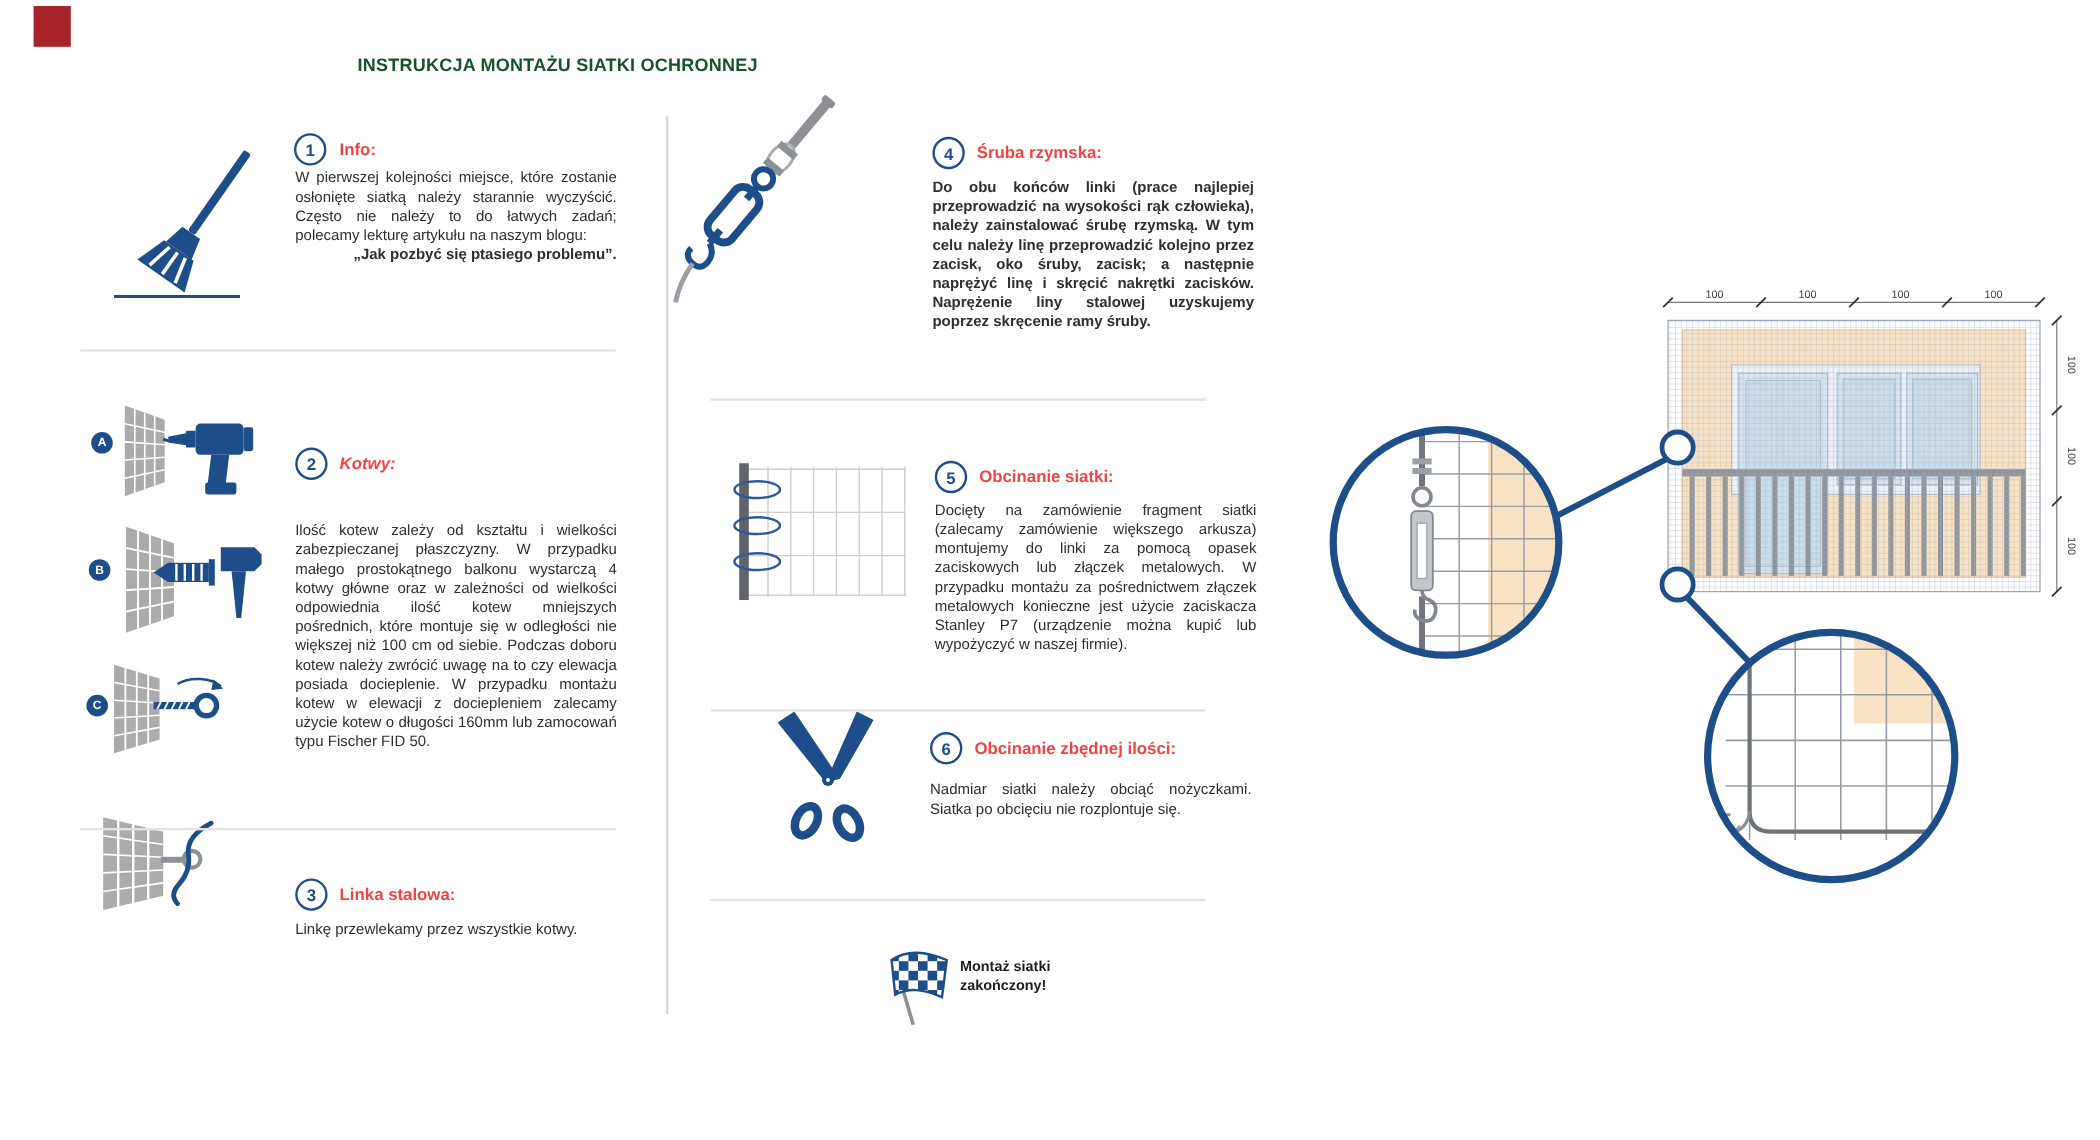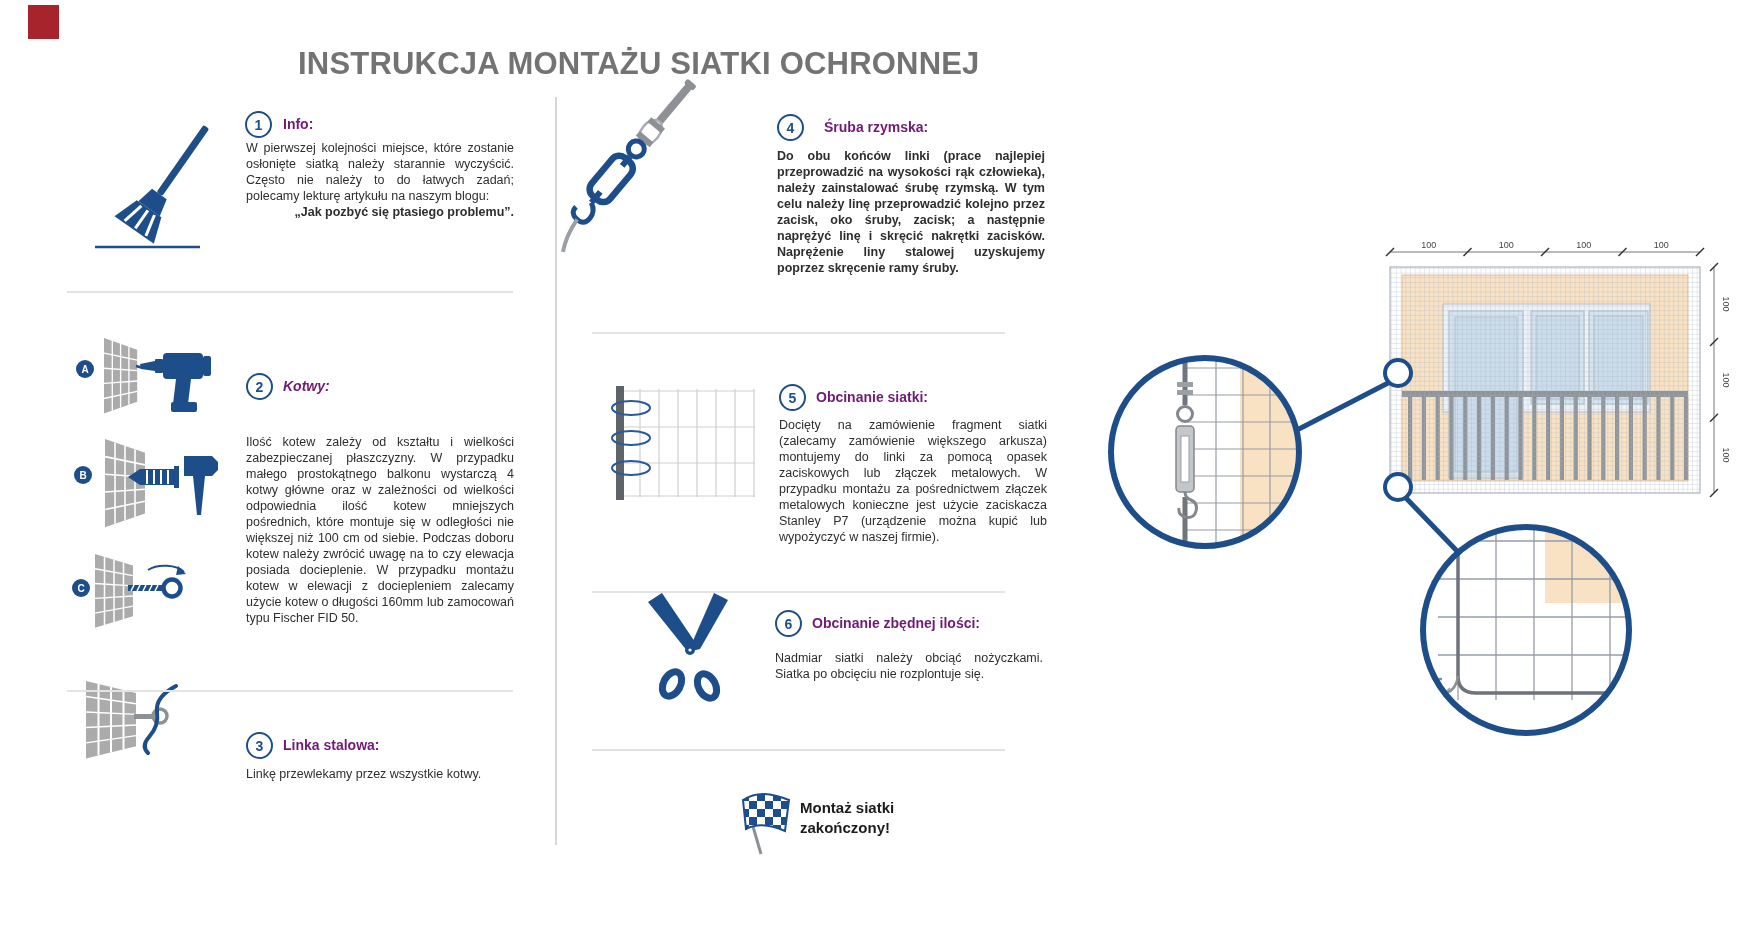--- a/index.html
+++ b/index.html
@@ -3,39 +3,39 @@
 <meta charset="utf-8">
 <style>
   html,body{margin:0;padding:0;}
   body{
     width:1750px;height:950px;position:relative;background:#ffffff;
     font-family:"Liberation Sans", sans-serif;color:#2f2f2f;overflow:hidden;
   }
   .abs{position:absolute;}
   .logo-mark{left:28px;top:5px;width:31px;height:34px;background:#a8242c;}
   .title{
-    left:298px;top:46px;font-size:31px;font-weight:bold;color:#737373;
+    left:298px;top:46px;font-size:15px;font-weight:bold;color:#14532d;
     letter-spacing:.2px;white-space:nowrap;
   }
   .numcircle{
     width:27px;height:27px;border:2.5px solid #1d4e89;border-radius:50%;
     box-sizing:border-box;display:flex;align-items:center;justify-content:center;
     font-size:14px;font-weight:bold;color:#1d4e89;background:#fff;
   }
-  .stephead{font-size:14px;font-weight:bold;color:#701a75;white-space:nowrap;}
+  .stephead{font-size:14px;font-weight:bold;color:#ef4444;white-space:nowrap;}
   .stepbody{width:268px;font-size:12.5px;line-height:1.28;text-align:justify;color:#2e2e2e;}
   .stepbody p{margin:0;}
   .note{font-weight:bold;text-align:right;}
   .badge{
     width:18px;height:18px;border-radius:50%;background:#1d4e89;color:#fff;
     font-size:10px;font-weight:bold;display:flex;align-items:center;justify-content:center;
   }
   .hr{height:2px;background:#e3e3e3;}
   .vr{width:2px;background:#d6d6d6;}
-  .finish{font-size:15px;font-weight:bold;color:#1c1c1c;line-height:1.3;}
+  .finish{font-size:12px;font-weight:bold;color:#1c1c1c;line-height:1.3;}
   svg.art{position:absolute;left:0;top:0;width:1750px;height:950px;}
   svg text{font-family:"Liberation Sans", sans-serif;}
 </style>
 </head>
 <body>
 
 <svg class="art" viewBox="0 0 1750 950" aria-hidden="true">
   <defs>
     <pattern id="mesh" width="4.7" height="4.7" patternUnits="userSpaceOnUse">
       <path d="M4.7 0 L0 0 0 4.7" stroke="#a9b4c2" stroke-width="0.7" fill="none"></path>
@@ -368,21 +368,21 @@
     <span>3</span>
   </div>
 <div class="abs stephead" style="left:283px;top:737px;">Linka stalowa:</div>
 <div class="abs stepbody" style="left:246px;top:766px;">
   <p>Linkę przewlekamy przez wszystkie kotwy.</p>
 </div>
 
 <div class="abs numcircle" style="left:777px;top:114px;">
     <span>4</span>
   </div>
-<div class="abs stephead" style="left:814px;top:119px;margin-left:10px;">Śruba rzymska:</div>
+<div class="abs stephead" style="left:814px;top:119px;">Śruba rzymska:</div>
 <div class="abs stepbody" style="left:777px;top:148px;font-weight:bold;">
   <p>Do obu końców linki (prace najlepiej przeprowadzić na wysokości rąk człowieka), należy zainstalować śrubę rzymską. W tym celu należy linę przeprowadzić kolejno przez zacisk, oko śruby, zacisk; a następnie naprężyć linę i skręcić nakrętki zacisków. Naprężenie liny stalowej uzyskujemy poprzez skręcenie ramy śruby.</p>
 </div>
 
 <div class="abs numcircle" style="left:779px;top:384px;">
     <span>5</span>
   </div>
 <div class="abs stephead" style="left:816px;top:389px;">Obcinanie siatki:</div>
 <div class="abs stepbody" style="left:779px;top:417px;">
   <p>Docięty na zamówienie fragment siatki (zalecamy zamówienie większego arkusza) montujemy do linki za pomocą opasek zaciskowych lub złączek metalowych. W przypadku montażu za pośrednictwem złączek metalowych konieczne jest użycie zaciskacza Stanley P7 (urządzenie można kupić lub wypożyczyć w naszej firmie).</p>

